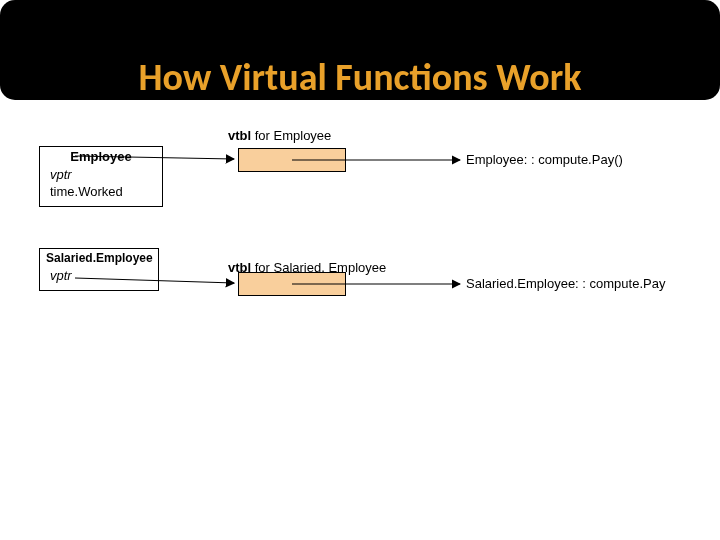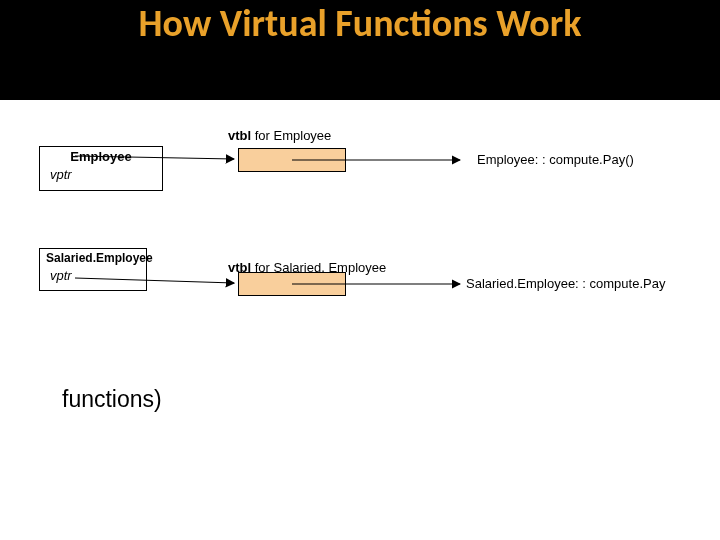--- a/index.html
+++ b/index.html
@@ -12,22 +12,23 @@
     position: relative;
     overflow: hidden;
   }
   .title-bar {
     background: #000;
     width: 720px;
     height: 100px;
     position: absolute;
     top: 0; left: 0;
     display: flex;
-    align-items: flex-start;
+    align-items: flex-end;
     justify-content: center;
+    border-radius: 15px;
   }
   .title {
     color: #e9a12a;
     font-family: Calibri, Arial, sans-serif;
     font-size: 38px;
     font-weight: 700;
   }
 
   .box {
     position: absolute;
@@ -89,32 +90,33 @@
 <body>
 
 <div class="title-bar">
   <div class="title">How Virtual Functions Work</div>
 </div>
 
 <div class="box" style="left:39px; top:126px; width:124px;margin-top:20px;">
   <div class="hdr">Employee</div>
   <div class="body">
     <div class="vptr">vptr</div>
+    <div>time.Worked</div>
   </div>
 </div>
 
 <div class="vtbl-label" style="left:228px; top:128px;text-align:right;">
   <b>vtbl</b><span> for Employee</span>
 </div>
 
 <div class="vtbl-box" style="left:238px; top:148px; width:108px;"></div>
 
-<div class="fn-label" style="left:466px; top:152px;margin-left:11px;">Employee: : compute.Pay()</div>
+<div class="fn-label" style="left:466px; top:152px;">Employee: : compute.Pay()</div>
 
-<div class="box" style="left:39px; top:248px; width:108px;">
+<div class="box" style="left:39px; top:248px; width:120px;">
   <div class="hdr" style="font-size:12px;">Salaried.Employee</div>
   <div class="body">
     <div class="vptr">vptr</div>
   </div>
 </div>
 
 <div class="vtbl-label" style="left:228px; top:260px;">
   <b>vtbl</b><span> for Salaried. Employee</span>
 </div>
 
@@ -132,14 +134,13 @@
   <line x1="75" y1="156" x2="234" y2="159" stroke="#000" stroke-width="1.2" marker-end="url(#ah)"></line>
 
   <line x1="292" y1="160" x2="460" y2="160" stroke="#000" stroke-width="1.2" marker-end="url(#ah)"></line>
 
   <line x1="75" y1="278" x2="234" y2="283" stroke="#000" stroke-width="1.2" marker-end="url(#ah)"></line>
 
   <line x1="292" y1="284" x2="460" y2="284" stroke="#000" stroke-width="1.2" marker-end="url(#ah)"></line>
 </svg>
 
 <div class="bullets">
-  <div class="indent">functions)</div>
 </div>
 
 </body></html>

